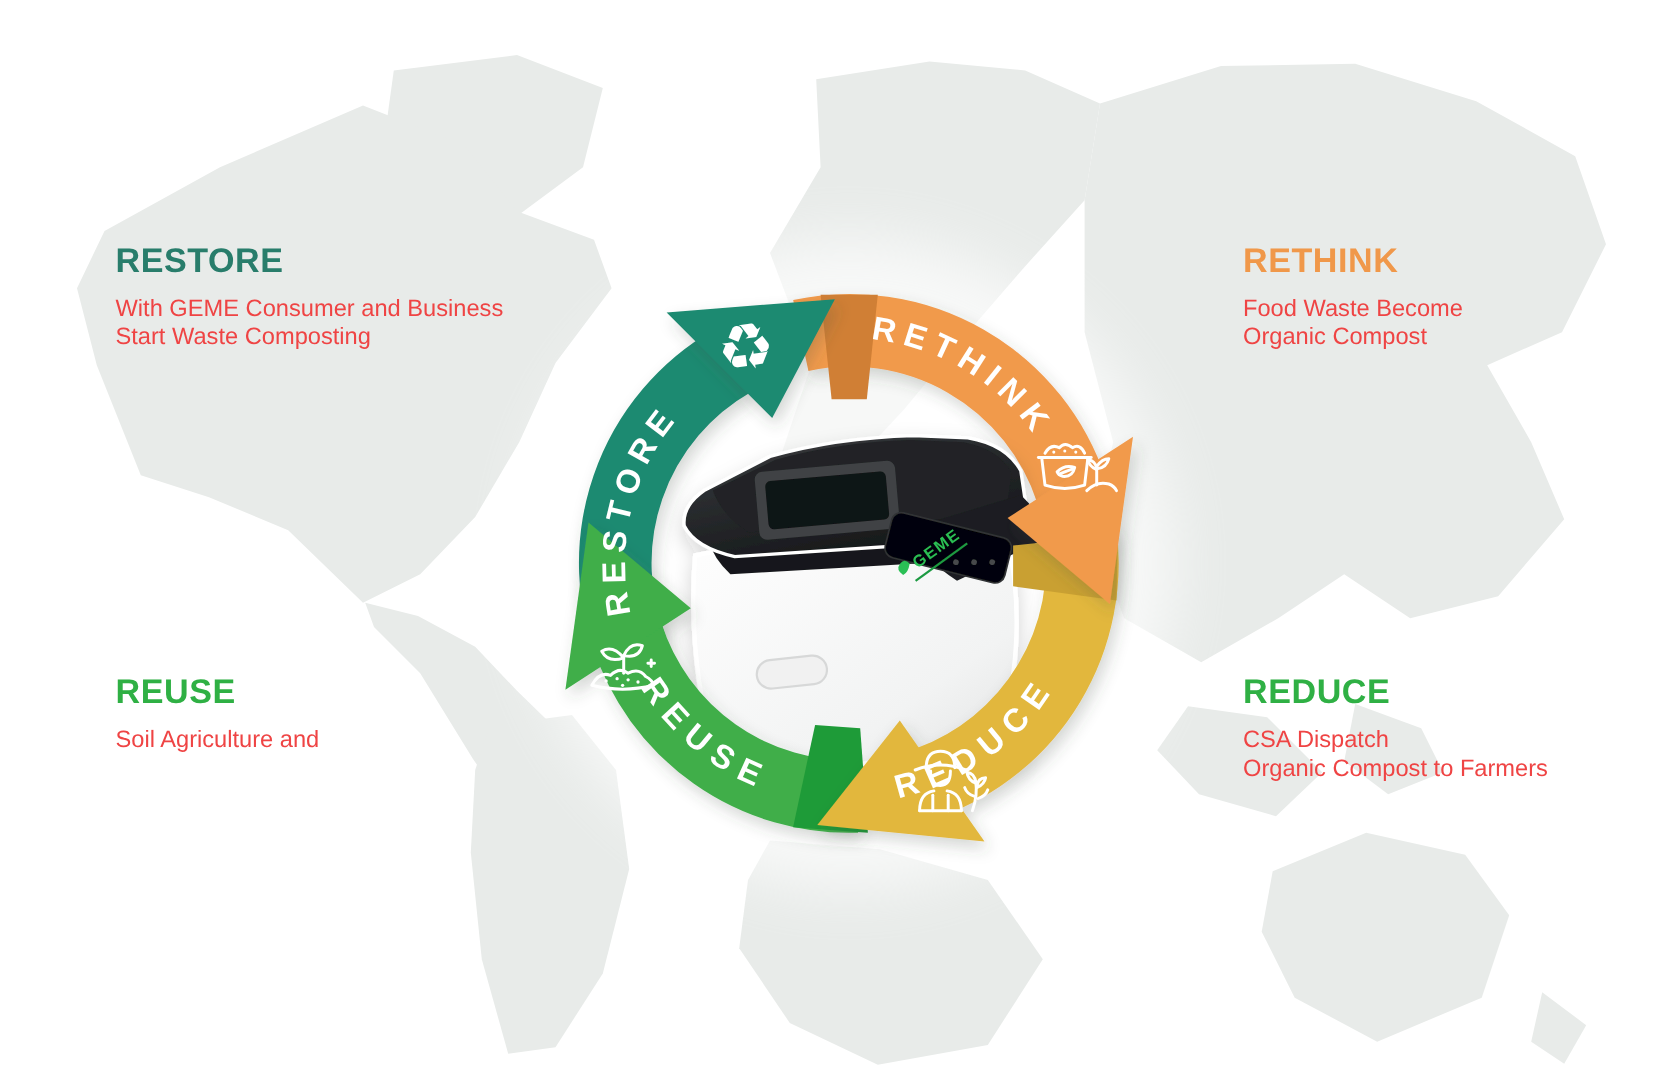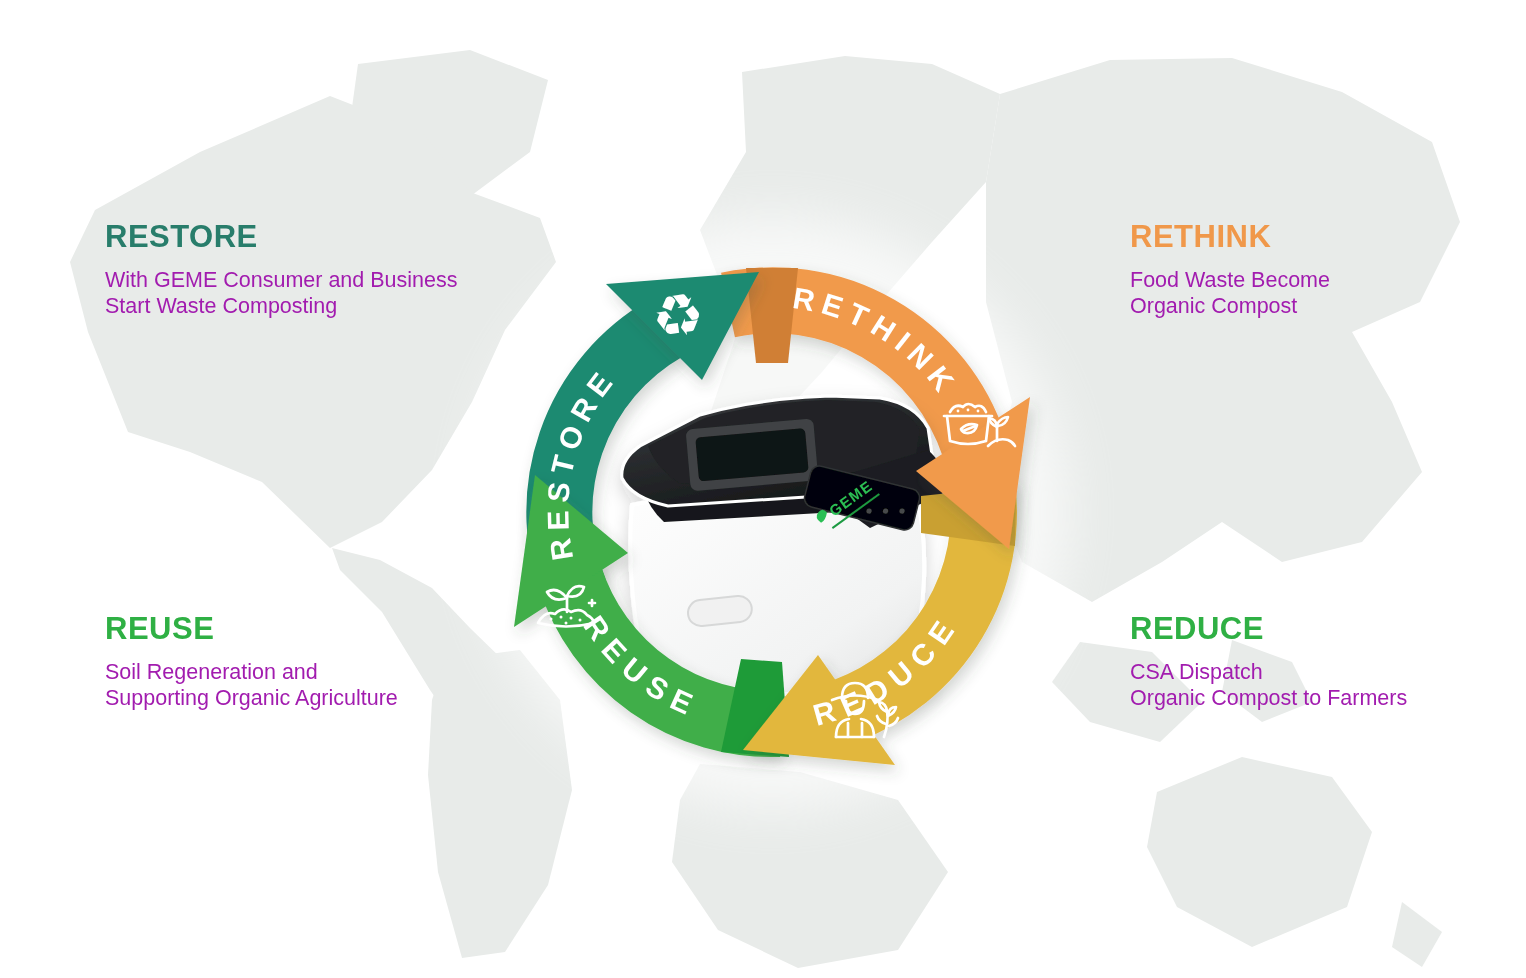--- a/index.html
+++ b/index.html
@@ -6,21 +6,21 @@
   .stage{
     position:relative;width:1526px;height:978px;overflow:hidden;
     background:#ffffff;font-family:"Liberation Sans",sans-serif;
   }
   .stage svg.scene{position:absolute;left:0;top:0;}
   .callout{position:absolute;width:440px;}
   .callout .title{
     font-size:31px;font-weight:700;letter-spacing:.5px;line-height:36px;
   }
   .callout .desc{
-    margin-top:12px;font-size:21.5px;line-height:26px;color:#a21caf;font-weight:400;
+    margin-top:12px;font-size:21.5px;line-height:26px;color:#ef4444;font-weight:400;
   }
   #co-restore{left:105px;top:219px;}
   #co-rethink{left:1130px;top:219px;}
   #co-reuse{left:105px;top:611px;}
   #co-reduce{left:1130px;top:611px;}
   .arc-label{font-family:"Liberation Sans",sans-serif;font-weight:700;font-size:30px;letter-spacing:8px;fill:#ffffff;}
   .icon-stroke{stroke:#ffffff;stroke-width:2.7;fill:none;stroke-linecap:round;stroke-linejoin:round;}
   .icon-fill{fill:#ffffff;stroke:none;}
   .geme-text{font-family:"Liberation Sans",sans-serif;font-weight:700;font-size:15px;letter-spacing:1.2px;fill:#2bbf55;}
   .recycle-glyph{font-family:"DejaVu Sans",sans-serif;font-size:58px;fill:#ffffff;}
@@ -203,22 +203,21 @@
     <div class="title" style="color: rgb(240, 152, 74);">RETHINK</div>
     <div class="desc">
       <div>Food Waste Become</div>
       <div>Organic Compost</div>
     </div>
   </div>
 
   <div class="callout" id="co-reuse">
     <div class="title" style="color: rgb(47, 176, 68);">REUSE</div>
     <div class="desc">
-      <div>Soil Regeneration and</div>
-      <div>Supporting Organic Agriculture</div>
+      <div>Soil Agriculture and</div>
     </div>
   </div>
 
   <div class="callout" id="co-reduce">
     <div class="title" style="color: rgb(47, 176, 68);">REDUCE</div>
     <div class="desc">
       <div>CSA Dispatch</div>
       <div>Organic Compost to Farmers</div>
     </div>
   </div>

